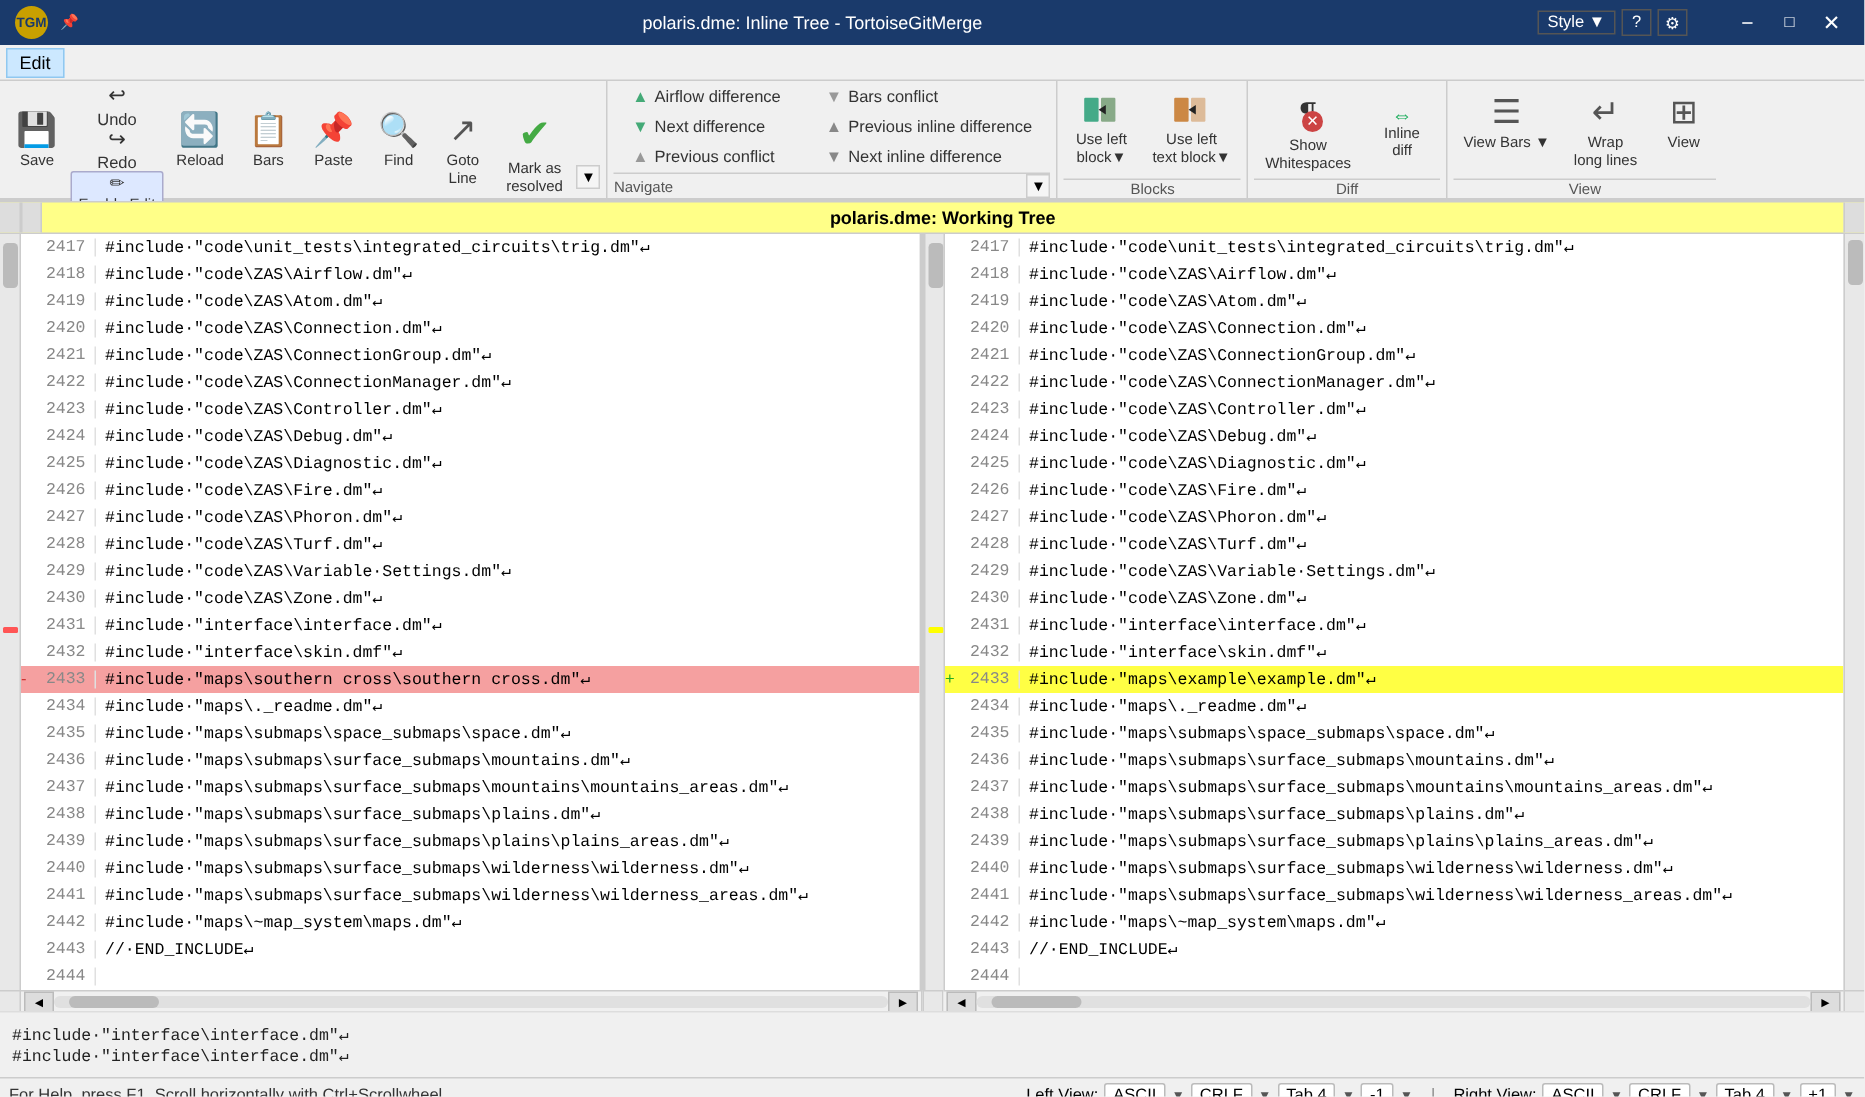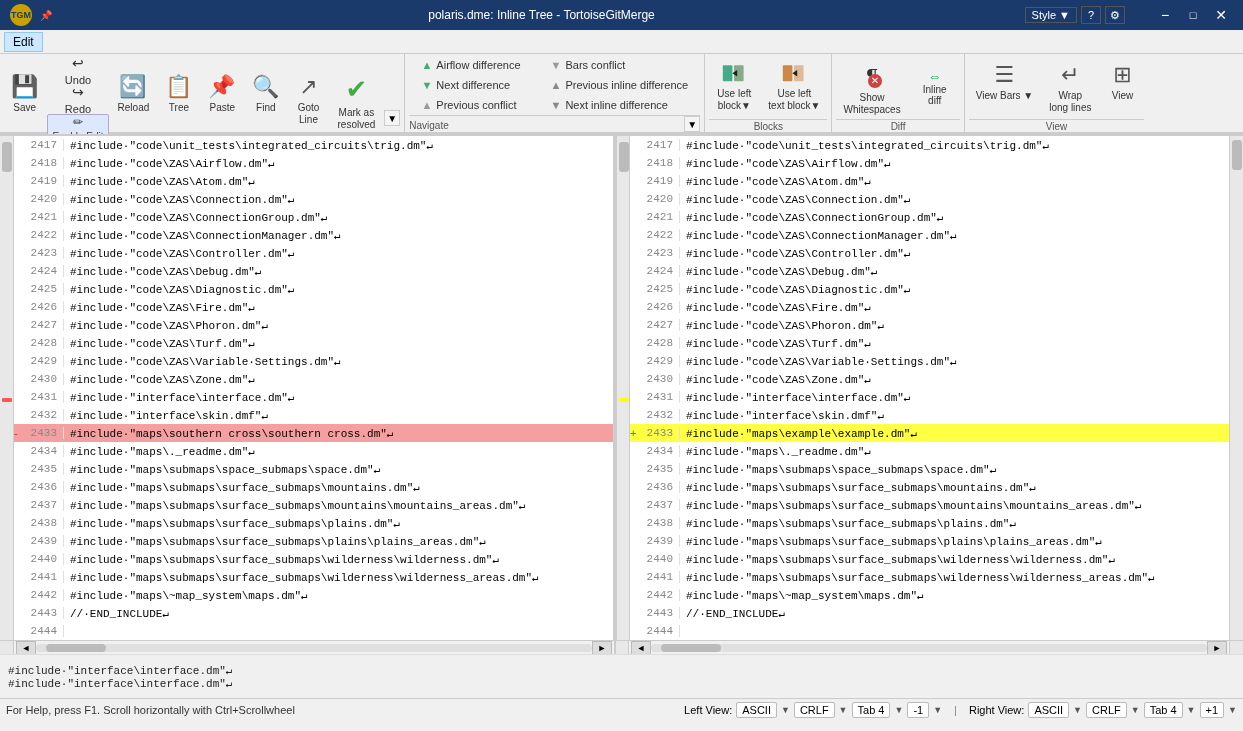--- a/index.html
+++ b/index.html
@@ -98,21 +98,21 @@
         </div>
       </div>
 
       <div class="tb-btn">
         <div style="font-size:22px;color:#555;">🔄</div>
         <div class="label">Reload</div>
       </div>
 
       <div class="tb-btn">
         <div style="font-size:22px;color:#555;">📋</div>
-        <div class="label">Tree</div>
+        <div class="label">Bars</div>
       </div>
 
       <div class="tb-btn">
         <div style="font-size:22px;color:#555;">📌</div>
         <div class="label">Paste</div>
       </div>
 
       <div class="tb-btn">
         <div style="font-size:22px;color:#555;">🔍</div>
         <div class="label">Find</div>
@@ -240,20 +240,21 @@
     </div>
     <div class="tw-label" style="width:100%;border-top:1px solid #ccc;padding-top:1px;">View</div>
   </div>
 </div>
 
 <div class="main-area">
 
   <div class="diff-header">
     <div style="width:14px;background:#ddd;border-right:1px solid #ccc;"></div>
     <div style="width:14px;background:#ddd;border-left:1px solid #ccc;border-right:1px solid #ccc;"></div>
+    <div class="diff-header-right">polaris.dme: Working Tree</div>
     <div style="width:14px;background:#ddd;border-left:1px solid #ccc;"></div>
   </div>
 
   <div class="diff-body" style="height:calc(731px - 30px - 24px - 80px - 22px - 44px - 22px - 18px);">
 
     <div style="width:14px;background:#e8e8e8;border-right:1px solid #ccc;flex-shrink:0;overflow:hidden;position:relative;">
       <div style="width:10px;height:30px;background:#bbb;border-radius:3px;margin:2px auto;cursor:pointer;position:absolute;top:4px;left:2px;"></div>
       <div style="width:10px;height:4px;background:#f55;border-radius:1px;position:absolute;top:52%;left:2px;"></div>
     </div>
 

